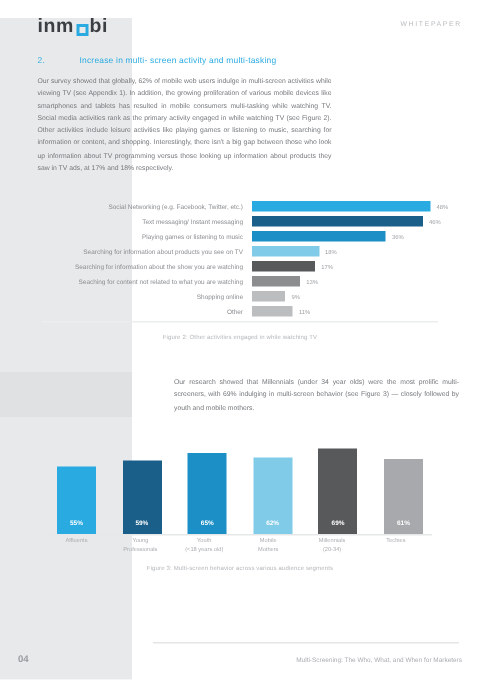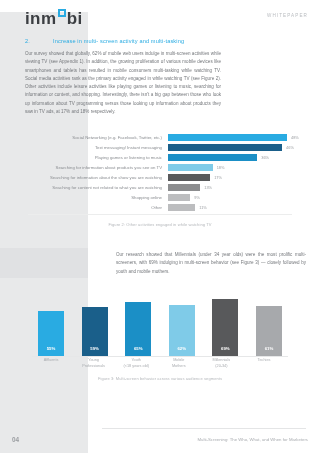--- a/index.html
+++ b/index.html
@@ -26,22 +26,22 @@
   .sheet{
     position:absolute; left:88px; top:0; right:0; bottom:0;
     background:#ffffff;
   }
 
   
   .header{
     position:absolute; left:25px; top:9px; right:12px; height:22px;
   }
   .logo{
-    display:flex; align-items:flex-start; gap:0px;
-    font-size:17px; font-weight:bold; letter-spacing:.4px;
+    display:flex; align-items:flex-end; gap:0px;
+    font-size:13px; font-weight:bold; letter-spacing:.4px;
     color:#3c3f43;
   }
   .logo .lg-a{ color:#3b3e42; }
   .logo .lg-o{
     display:inline-block; width:8px; height:8px;
     border:2px solid #29abe2; margin:0 1.2px 0 1.2px;
     vertical-align:middle;
   }
   .logo .lg-b{ color:#3b3e42; }
   .whitepaper{

